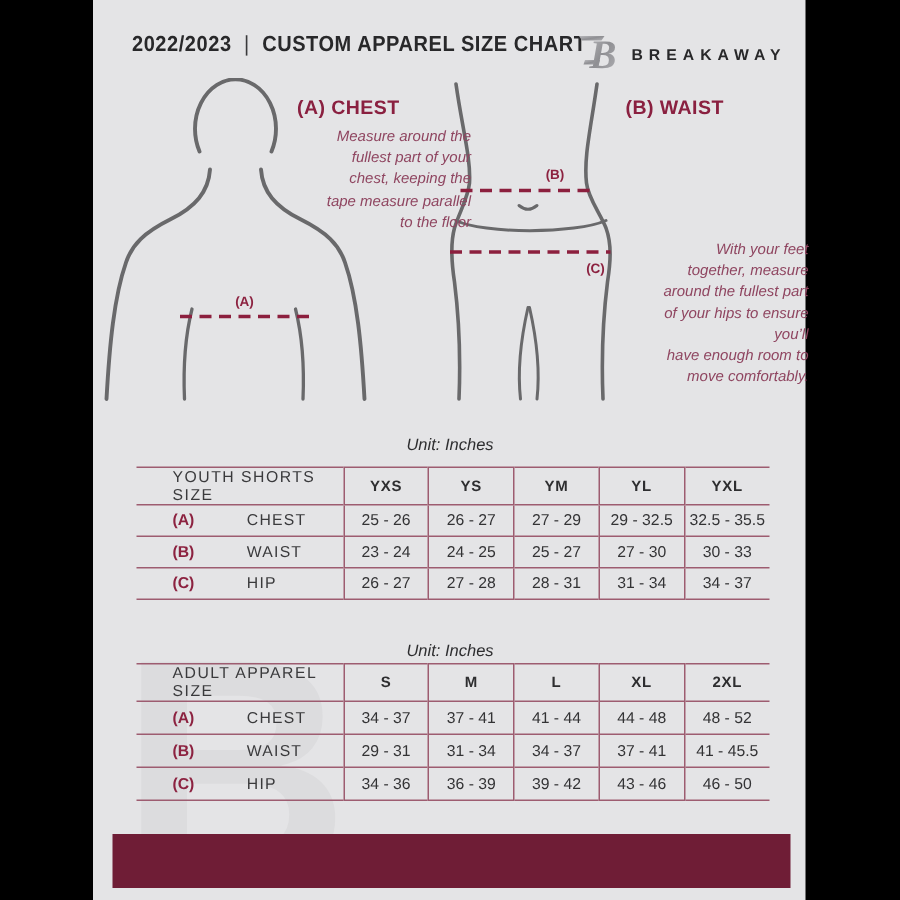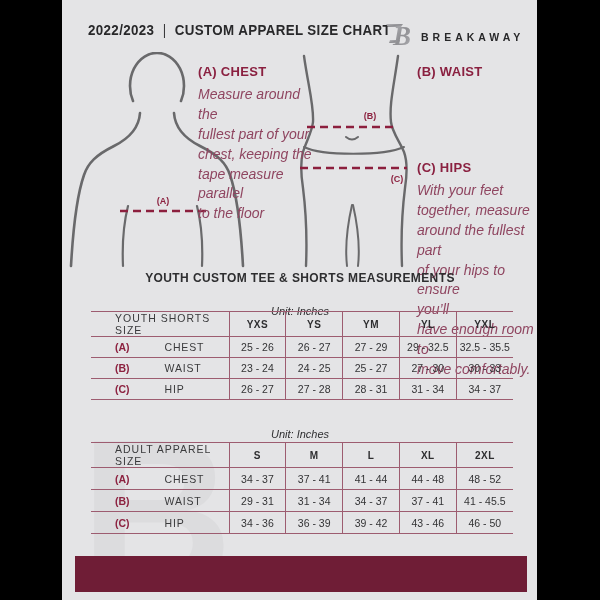--- a/index.html
+++ b/index.html
@@ -18,21 +18,21 @@
   .doc-title .sep{margin:0 9px;font-weight:normal;color:#3a3a3c;}
   .brand-wrap{position:absolute;left:322px;top:16px;display:flex;align-items:center;z-index:3;}
   .brand-text{font-size:10.5px;font-weight:bold;letter-spacing:4px;color:#28282a;margin-left:5px;margin-top:8px;}
 
   
   .diagram{position:absolute;left:0;top:52px;z-index:1;}
 
   
   .instr{position:absolute;z-index:2;}
   .instr h3{margin:0 0 6px 0;font-size:13px;font-weight:bold;color:#8a2040;letter-spacing:.3px;}
-  .instr p{margin:0;font-size:14px;font-style:italic;color:#8f4560;line-height:1.42;white-space:pre-line;}
+  .instr p{margin:0;font-size:10px;font-style:italic;color:#8f4560;line-height:1.42;white-space:pre-line;text-align:right;}
   .instr-a{left:136px;top:64px;width:116px;}
   .instr-b{left:355px;top:64px;width:120px;}
   .instr-c{left:355px;top:160px;width:122px;}
 
   
   .sec-title{position:absolute;left:18px;width:440px;text-align:center;z-index:2;}
   .sec-title .t{font-size:12px;font-weight:bold;color:#2e2e30;letter-spacing:.4px;}
   .sec-title .u{font-size:11px;font-style:italic;color:#2e2e30;margin-top:20px;}
   .youth-title{top:271px;}
   .adult-title{top:408px;}
@@ -118,32 +118,30 @@
     <p>Measure around the
 fullest part of your
 chest, keeping the
 tape measure parallel
 to the floor</p>
   </div>
   <div class="instr instr-b">
     <h3>(B) WAIST</h3>
   </div>
   <div class="instr instr-c">
-    <h3>(C) HIPS</h3>
     <p>With your feet
 together, measure
 around the fullest part
 of your hips to ensure
 you’ll
 have enough room to
 move comfortably.</p>
   </div>
 
   <div class="sec-title youth-title">
-    <div class="t">YOUTH CUSTOM TEE &amp; SHORTS MEASUREMENTS</div>
     <div class="u">Unit: Inches</div>
   </div>
 
   <table class="size-table youth-table">
     <colgroup>
         <col class="c-label">
         <col class="c-val">
         <col class="c-val">
         <col class="c-val">
         <col class="c-val">

